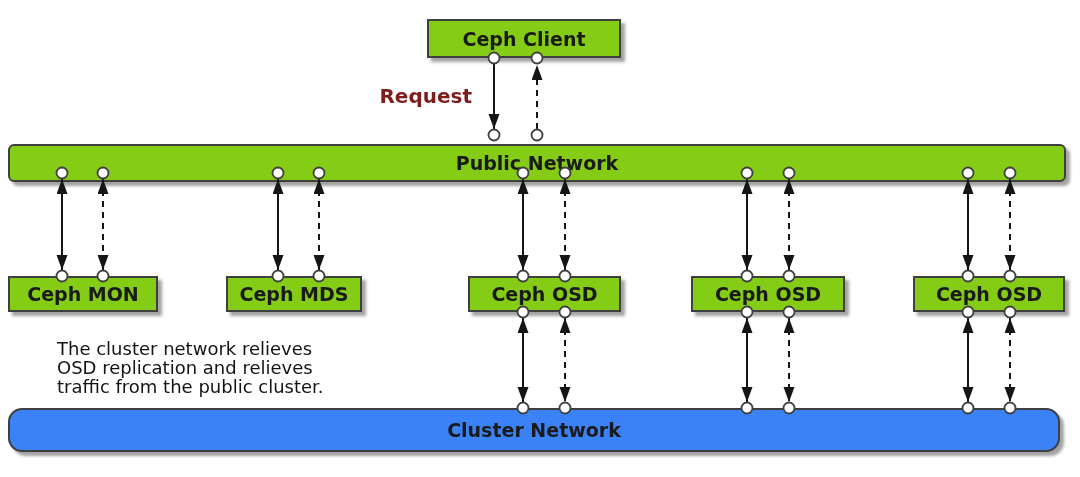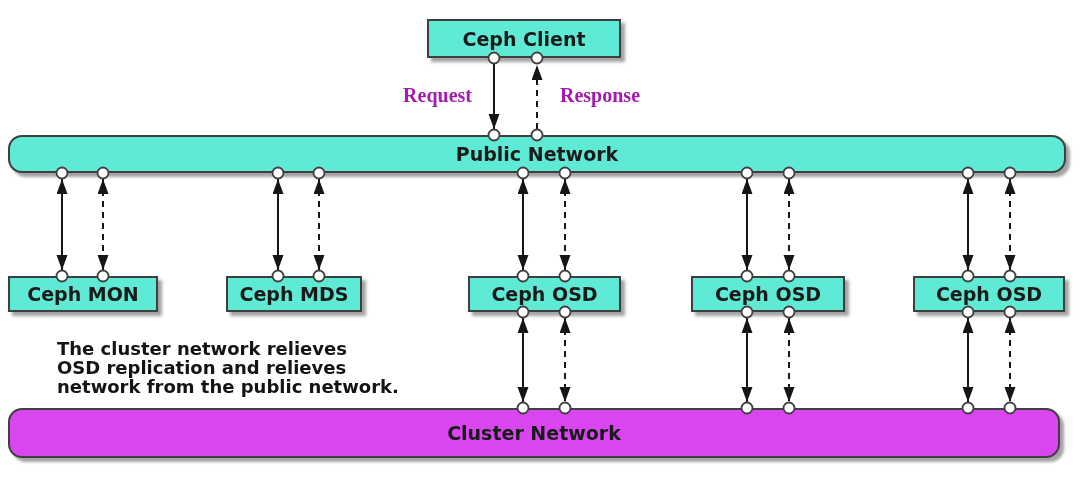--- a/index.html
+++ b/index.html
@@ -6,57 +6,56 @@
   #canvas {
     position: relative;
     width: 1080px;
     height: 477px;
     background: #ffffff;
     font-family: "DejaVu Sans", "Liberation Sans", sans-serif;
     overflow: hidden;
   }
   .box, .bar {
     position: absolute;
-    background: #5eead4;
+    background: #84cc16;
     border: 2px solid #3f3f3f;
     box-shadow: 4px 4px 3px #a3a3a3;
     display: flex;
     align-items: center;
     justify-content: center;
     font-weight: bold;
     color: #1a1a1a;
     box-sizing: border-box;
     z-index: 1;
   }
   .box { font-size: 19px; }
   .bar { border-radius: 14px; font-size: 19px; }
   #client-box      { left: 427px; top: 19px;  width: 194px; height: 39px; }
-  #public-bar      { left: 8px;   top: 135px; width: 1058px; height: 38px; }
-  #cluster-bar     { left: 8px;   top: 408px; width: 1052px; height: 50px; background: #d946ef; }
+  #public-bar      { left: 8px;   top: 144px; width: 1058px; height: 38px; border-radius: 6px; }
+  #cluster-bar     { left: 8px;   top: 408px; width: 1052px; height: 44px; background: #3b82f6; }
   #node-mon        { left: 8px;   top: 276px; width: 150px; height: 36px; text-align: right; }
   #node-mds        { left: 226px; top: 276px; width: 136px; height: 36px; }
   #node-osd1       { left: 468px; top: 276px; width: 153px; height: 36px; }
   #node-osd2       { left: 691px; top: 276px; width: 154px; height: 36px; }
   #node-osd3       { left: 913px; top: 276px; width: 152px; height: 36px; }
   .flow-label {
     position: absolute;
     font-size: 20px;
     font-weight: bold;
-    color: #a21caf;
+    color: #7f1d1d;
     z-index: 1;
     white-space: nowrap;
-    font-family: Liberation Serif, serif;
   }
   #request-label  { left: 356px; top: 84px; width: 116px; text-align: right; }
   #response-label { left: 560px; top: 84px; }
   #note {
     position: absolute;
     left: 57px; top: 339px;
     font-size: 18px;
-    font-weight: bold;
+    font-weight: normal;
     line-height: 19px;
     color: #141414;
     z-index: 1;
     white-space: nowrap;
   }
   #connections {
     position: absolute;
     left: 0; top: 0;
     width: 1080px; height: 477px;
     z-index: 2;
@@ -69,21 +68,20 @@
 </head>
 <body>
 
 <div id="canvas">
 
   <div class="box" id="client-box">
     <span>Ceph Client</span>
   </div>
 
   <div class="flow-label" id="request-label">Request</div>
-  <div class="flow-label" id="response-label">Response</div>
 
   <div class="bar" id="public-bar">
     <span>Public Network</span>
   </div>
 
   <div class="box" id="node-mon">
     <span>Ceph MON</span>
   </div>
   <div class="box" id="node-mds">
     <span>Ceph MDS</span>
@@ -94,21 +92,21 @@
   <div class="box" id="node-osd2">
     <span>Ceph OSD</span>
   </div>
   <div class="box" id="node-osd3">
     <span>Ceph OSD</span>
   </div>
 
   <div id="note">
     <div>The cluster network relieves</div>
     <div>OSD replication and relieves</div>
-    <div>network from the public network.</div>
+    <div>traffic from the public cluster.</div>
   </div>
 
   <div class="bar" id="cluster-bar">
     <span>Cluster Network</span>
   </div>
 
   <svg id="connections" viewBox="0 0 1080 477" xmlns="http://www.w3.org/2000/svg">
     <defs>
       <marker id="ah" markerUnits="userSpaceOnUse" markerWidth="18" markerHeight="14" refX="15" refY="5.5" orient="auto-start-reverse">
         <path d="M0,0 L15,5.5 L0,11 Z" fill="#151515"></path>

